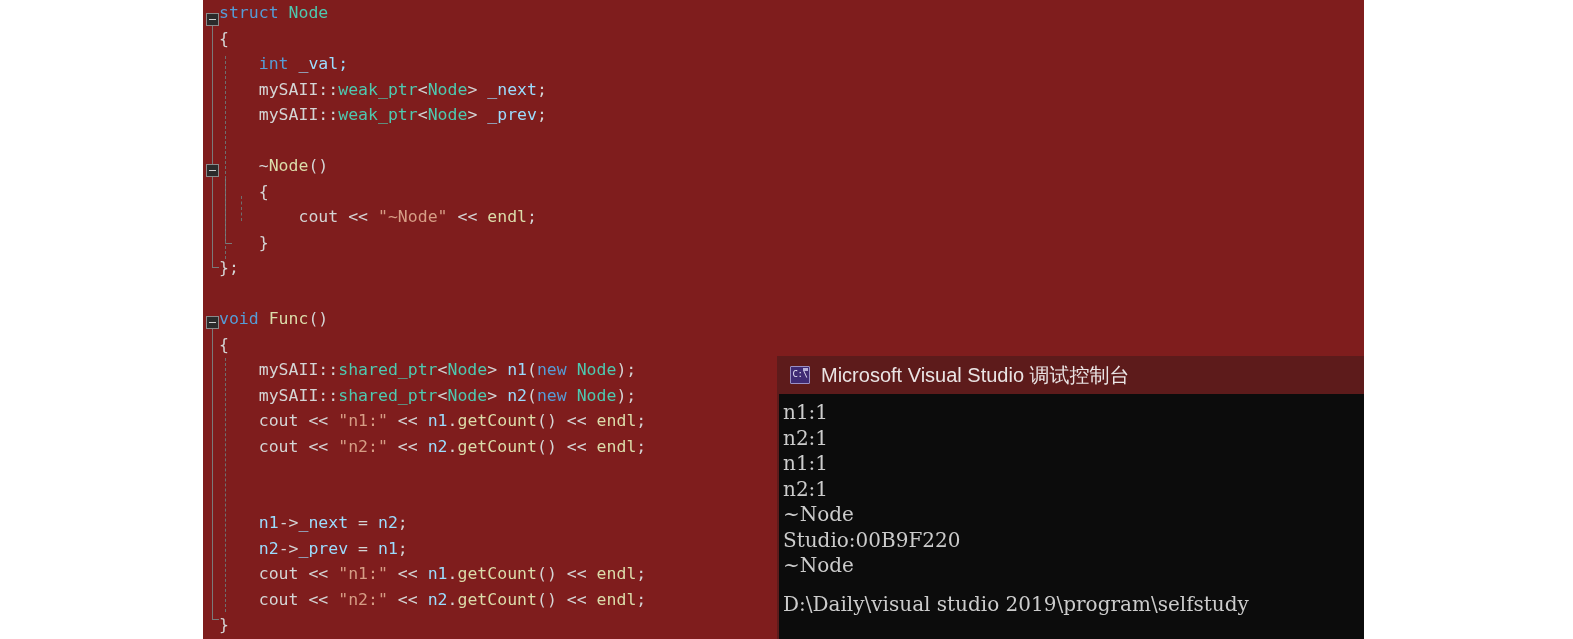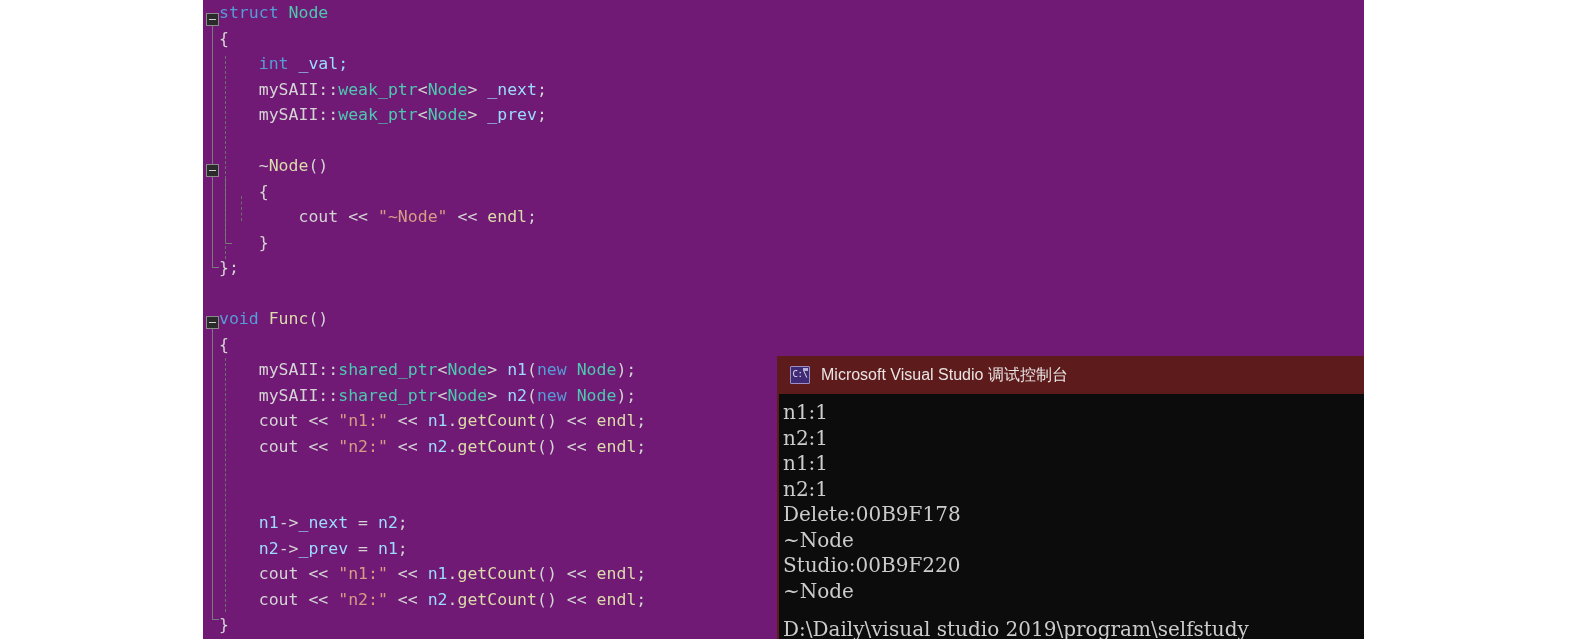--- a/index.html
+++ b/index.html
@@ -15,21 +15,21 @@
     font-family: "Liberation Sans", sans-serif;
   }
 
   
   #editor-panel {
     position: absolute;
     left: 203px;
     top: 0;
     width: 1161px;
     height: 639px;
-    background: #701a75;
+    background: #7f1d1d;
     overflow: hidden;
   }
 
   #code-area {
     position: absolute;
     left: 0;
     top: 0;
     width: 100%;
     font-family: "DejaVu Sans Mono", "Liberation Mono", monospace;
     font-size: 16.5px;
@@ -129,21 +129,21 @@
   #console-icon .bar {
     position: absolute;
     right: 1px;
     top: 1px;
     width: 5px;
     height: 3px;
     background: #b9b0d8;
   }
   #console-title-text {
     color: #eae4e4;
-    font-size: 16px;
+    font-size: 20px;
     font-family: "Liberation Sans", sans-serif;
     white-space: nowrap;
   }
   #console-body {
     height: 245px;
     background: #0c0c0c;
     border-left: 2px solid #5d1b1b;
     box-sizing: border-box;
     padding: 6px 0 6px 2px;
     overflow: hidden;
@@ -188,20 +188,19 @@
       <span class="glyph">C:\</span>
         <span class="bar"></span>
     </span>
     <span id="console-title-text">Microsoft Visual Studio 调试控制台</span>
   </div>
   <div id="console-body">
       <div class="console-line">n1:1</div>
       <div class="console-line">n2:1</div>
       <div class="console-line">n1:1</div>
       <div class="console-line">n2:1</div>
-      <div class="console-line">Delete:00B9F178</div>
       <div class="console-line">~Node</div>
       <div class="console-line">Studio:00B9F220</div>
       <div class="console-line">~Node</div>
       <div class="console-spacer"></div>
       <div class="console-line">D:\Daily\visual studio 2019\program\selfstudy</div>
     </div>
 </div>
 
 </body></html>

